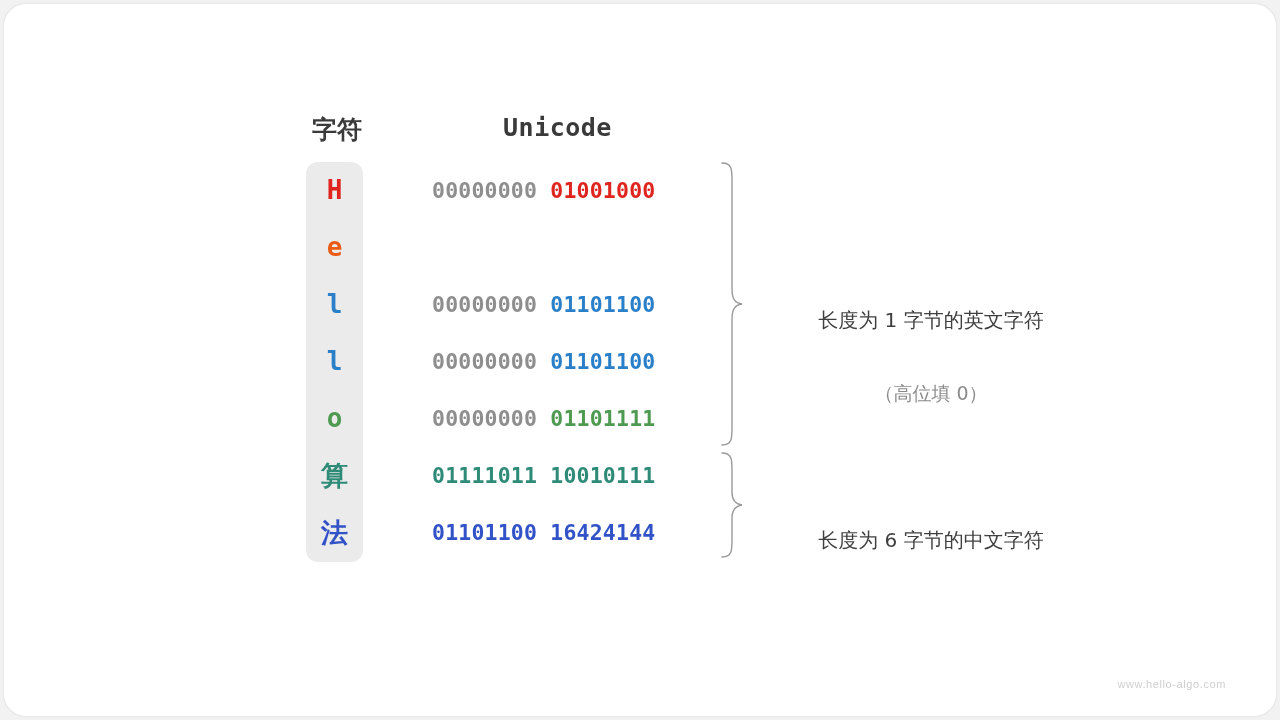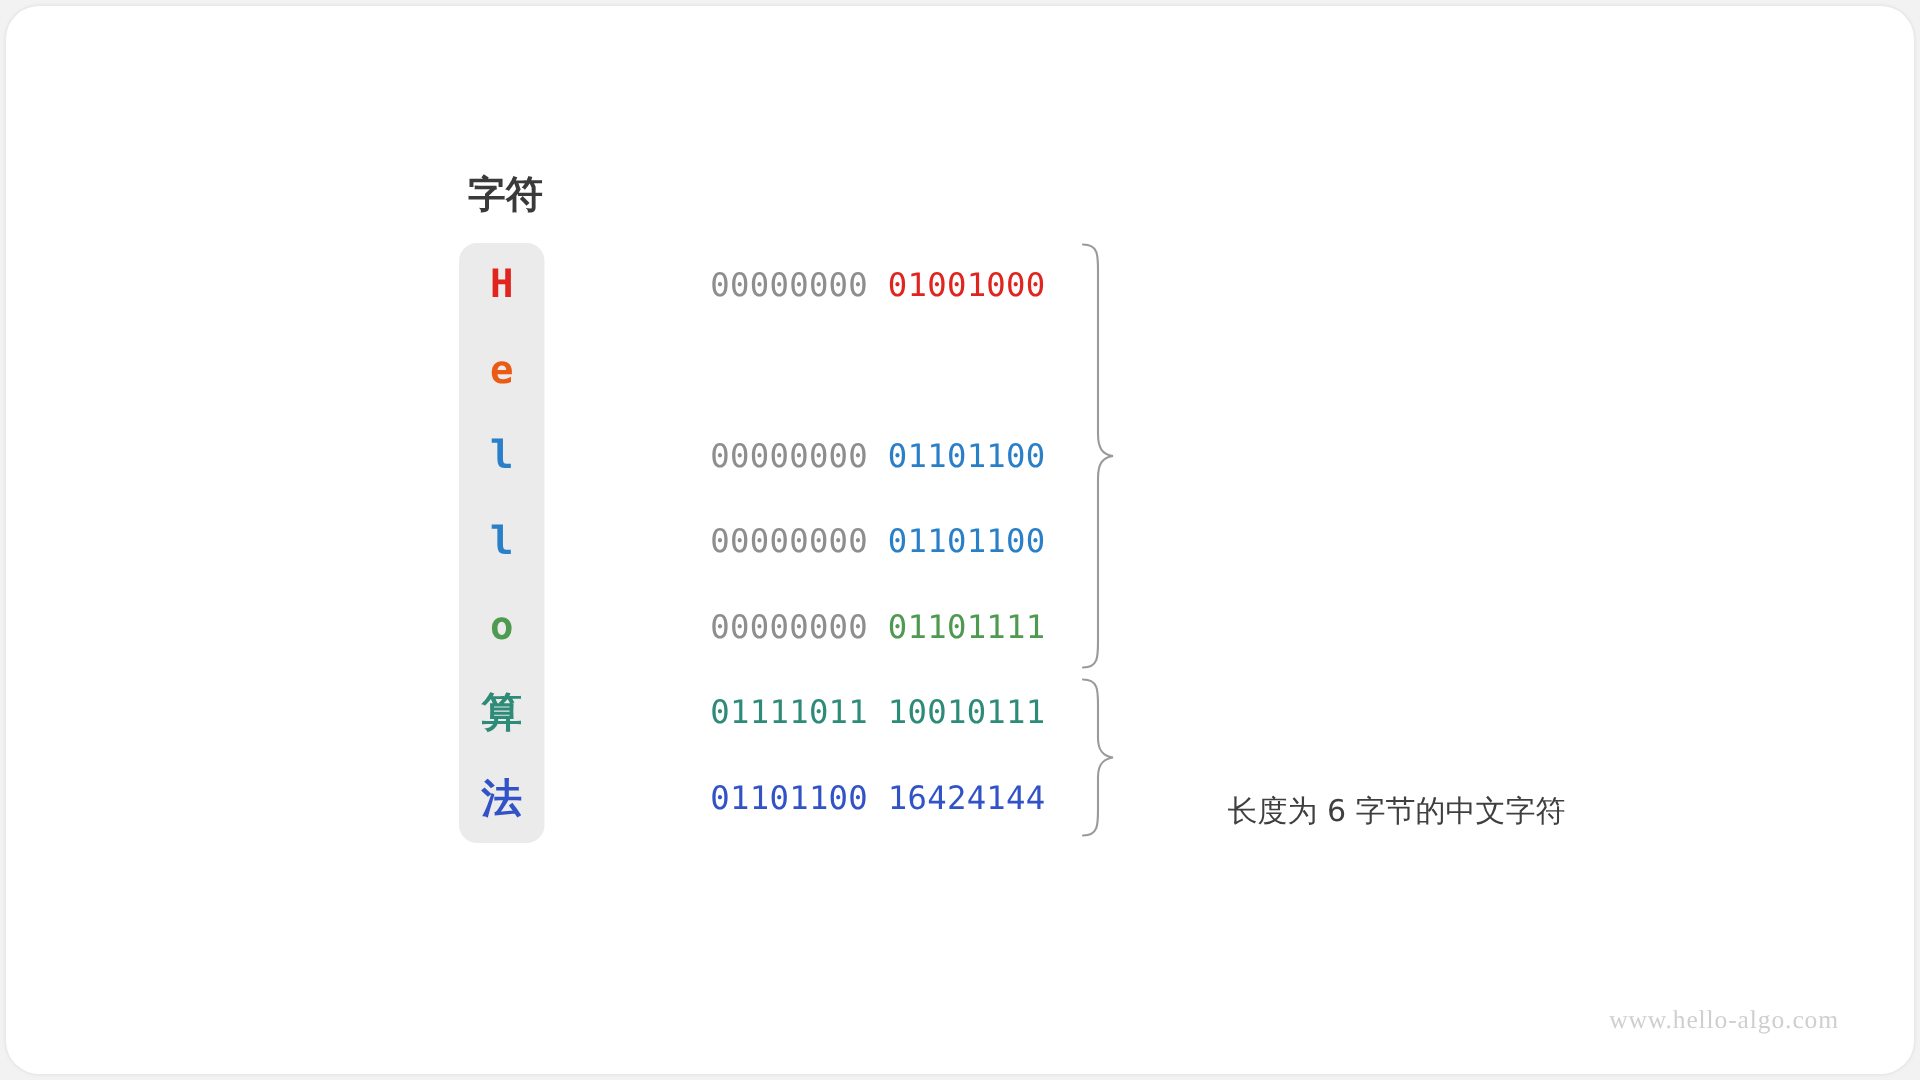--- a/index.html
+++ b/index.html
@@ -94,27 +94,27 @@
     font-size: 26px;
     font-weight: bold;
     font-family: "DejaVu Sans Mono", "DejaVu Sans", monospace;
   }
   .char-cell.cjk {
     font-family: "DejaVu Sans", sans-serif;
     font-size: 27px;
   }
   .bits-cell {
     position: absolute;
-    left: 446px;
+    left: 432px;
     width: 251px;
     height: 57px;
     line-height: 57px;
-    text-align: right;
+    text-align: left;
     font-size: 21.5px;
-    font-weight: normal;
+    font-weight: bold;
     font-family: "DejaVu Sans Mono", monospace;
     white-space: pre;
     letter-spacing: 0.2px;
   }
   .bits-high { color: #8e8e8e; }
 
   
   .brace {
     position: absolute;
     overflow: visible;
@@ -141,36 +141,37 @@
     line-height: 34px;
   }
   #annot-1 { left: 756px; top: 264px; width: 350px; }
   #annot-2 { left: 756px; top: 484px; width: 350px; }
 
   
   #watermark {
     position: absolute;
     right: 54px;
     bottom: 30px;
-    font-size: 17px;
+    font-size: 11px;
     color: #cfcfcf;
-    font-family: Liberation Serif, serif;
+    font-family: Liberation Sans, sans-serif;
     letter-spacing: 0.6px;
     white-space: pre;
   }
 </style>
 </head>
 <body>
 
 <div id="page">
   <div id="card"></div>
 
   <div id="figure">
 
     <div class="col-head" id="head-char">字符</div>
+    <div class="col-head" id="head-unicode">Unicode</div>
 
     <div id="char-panel"></div>
 
     <div class="row" style="top:162px">
       <div class="char-cell" style="color:#e0241e">H</div>
       <div class="bits-cell"><span class="bits-high">00000000 </span><span style="color:#e0241e">01001000</span></div>
     </div>
 
     <div class="row" style="top:219px">
       <div class="char-cell" style="color:#ec5b13">e</div>
@@ -202,20 +203,24 @@
     </div>
 
     <svg class="brace" style="left:718px; top:158px;" width="28" height="292" viewBox="0 0 28 292">
       <path d="M4,5 C14,5 14,12 14,22 L14,131 C14,141 17,145 24,146 C17,147 14,151 14,161 L14,270 C14,280 14,287 4,287" fill="none" stroke="#9a9a9a" stroke-width="1.4" stroke-linecap="round"></path>
     </svg>
 
     <svg class="brace" style="left:718px; top:448px;" width="28" height="118" viewBox="0 0 28 118">
       <path d="M4,5 C14,5 14,12 14,22 L14,44 C14,52 17,56 24,57 C17,58 14,62 14,70 L14,92 C14,102 14,109 4,109" fill="none" stroke="#9a9a9a" stroke-width="1.4" stroke-linecap="round"></path>
     </svg>
 
+    <div class="annot" id="annot-1">
+      <span class="line1">长度为 1 字节的英文字符</span>
+      <span class="line2">（高位填 0）</span>
+    </div>
 
     <div class="annot" id="annot-2">
       <span class="line1">长度为 6 字节的中文字符</span>
     </div>
 
     <div id="watermark">www.hello-algo.com</div>
 
   </div>
 </div>
 

